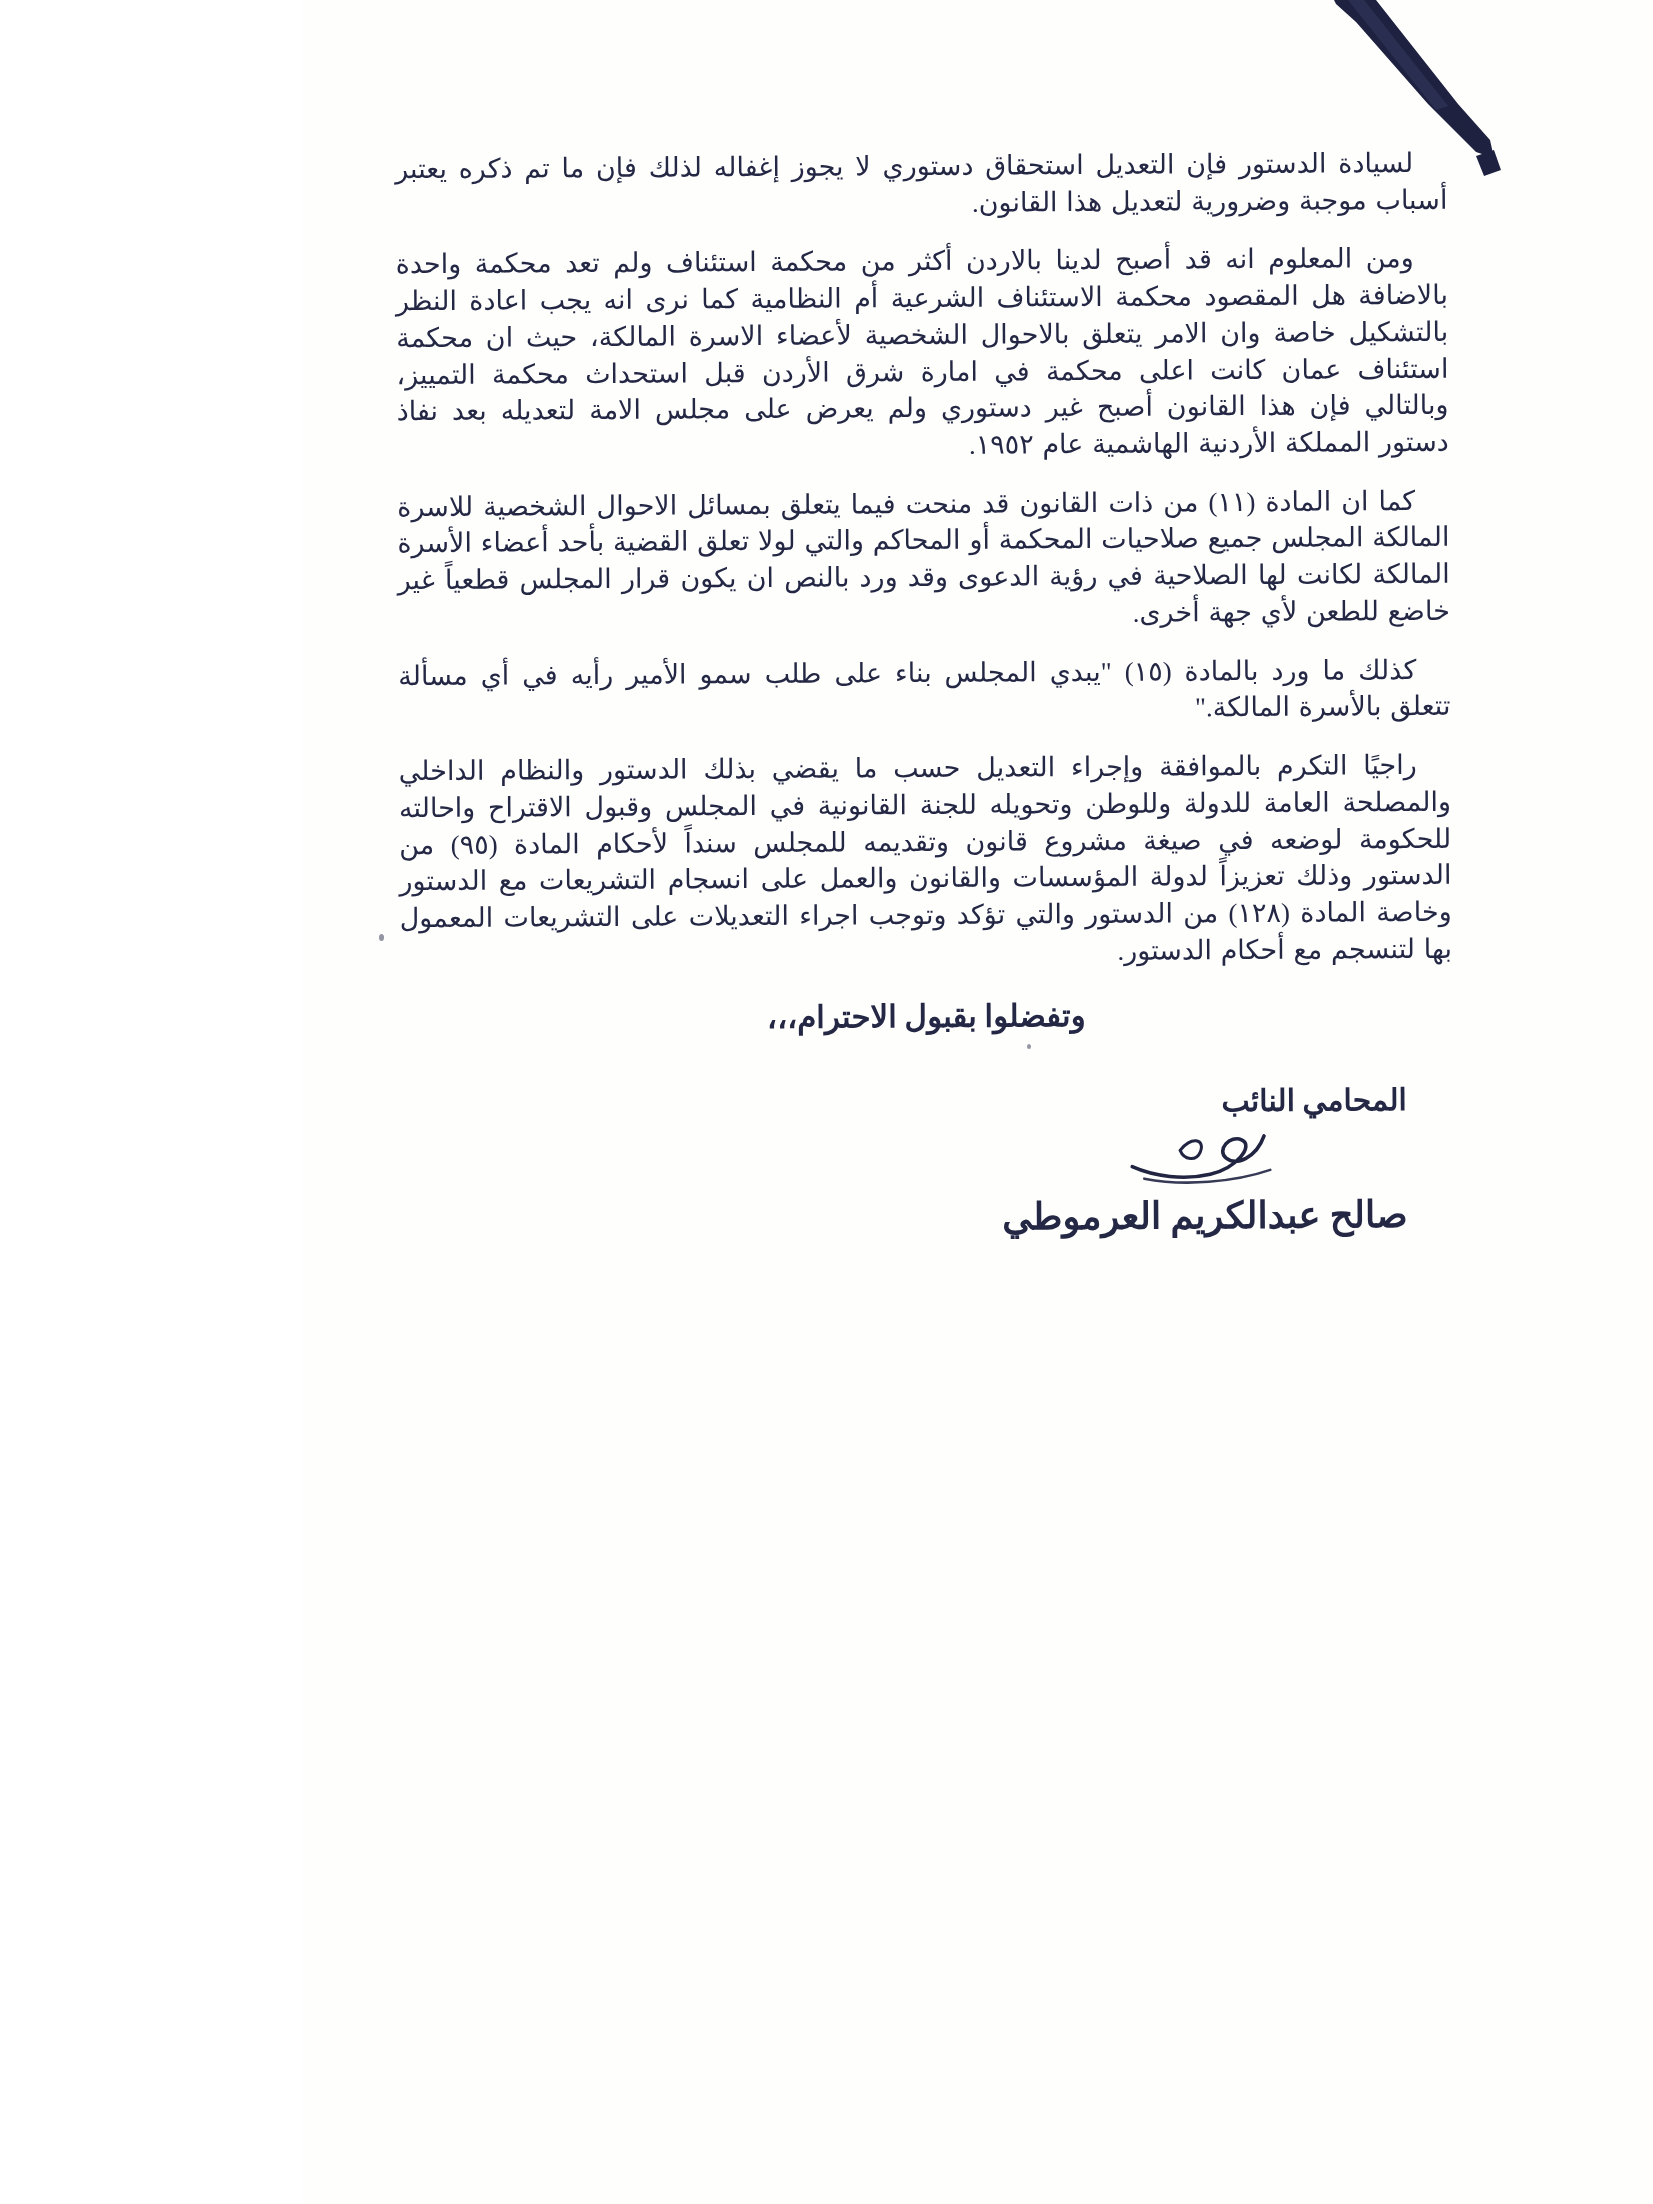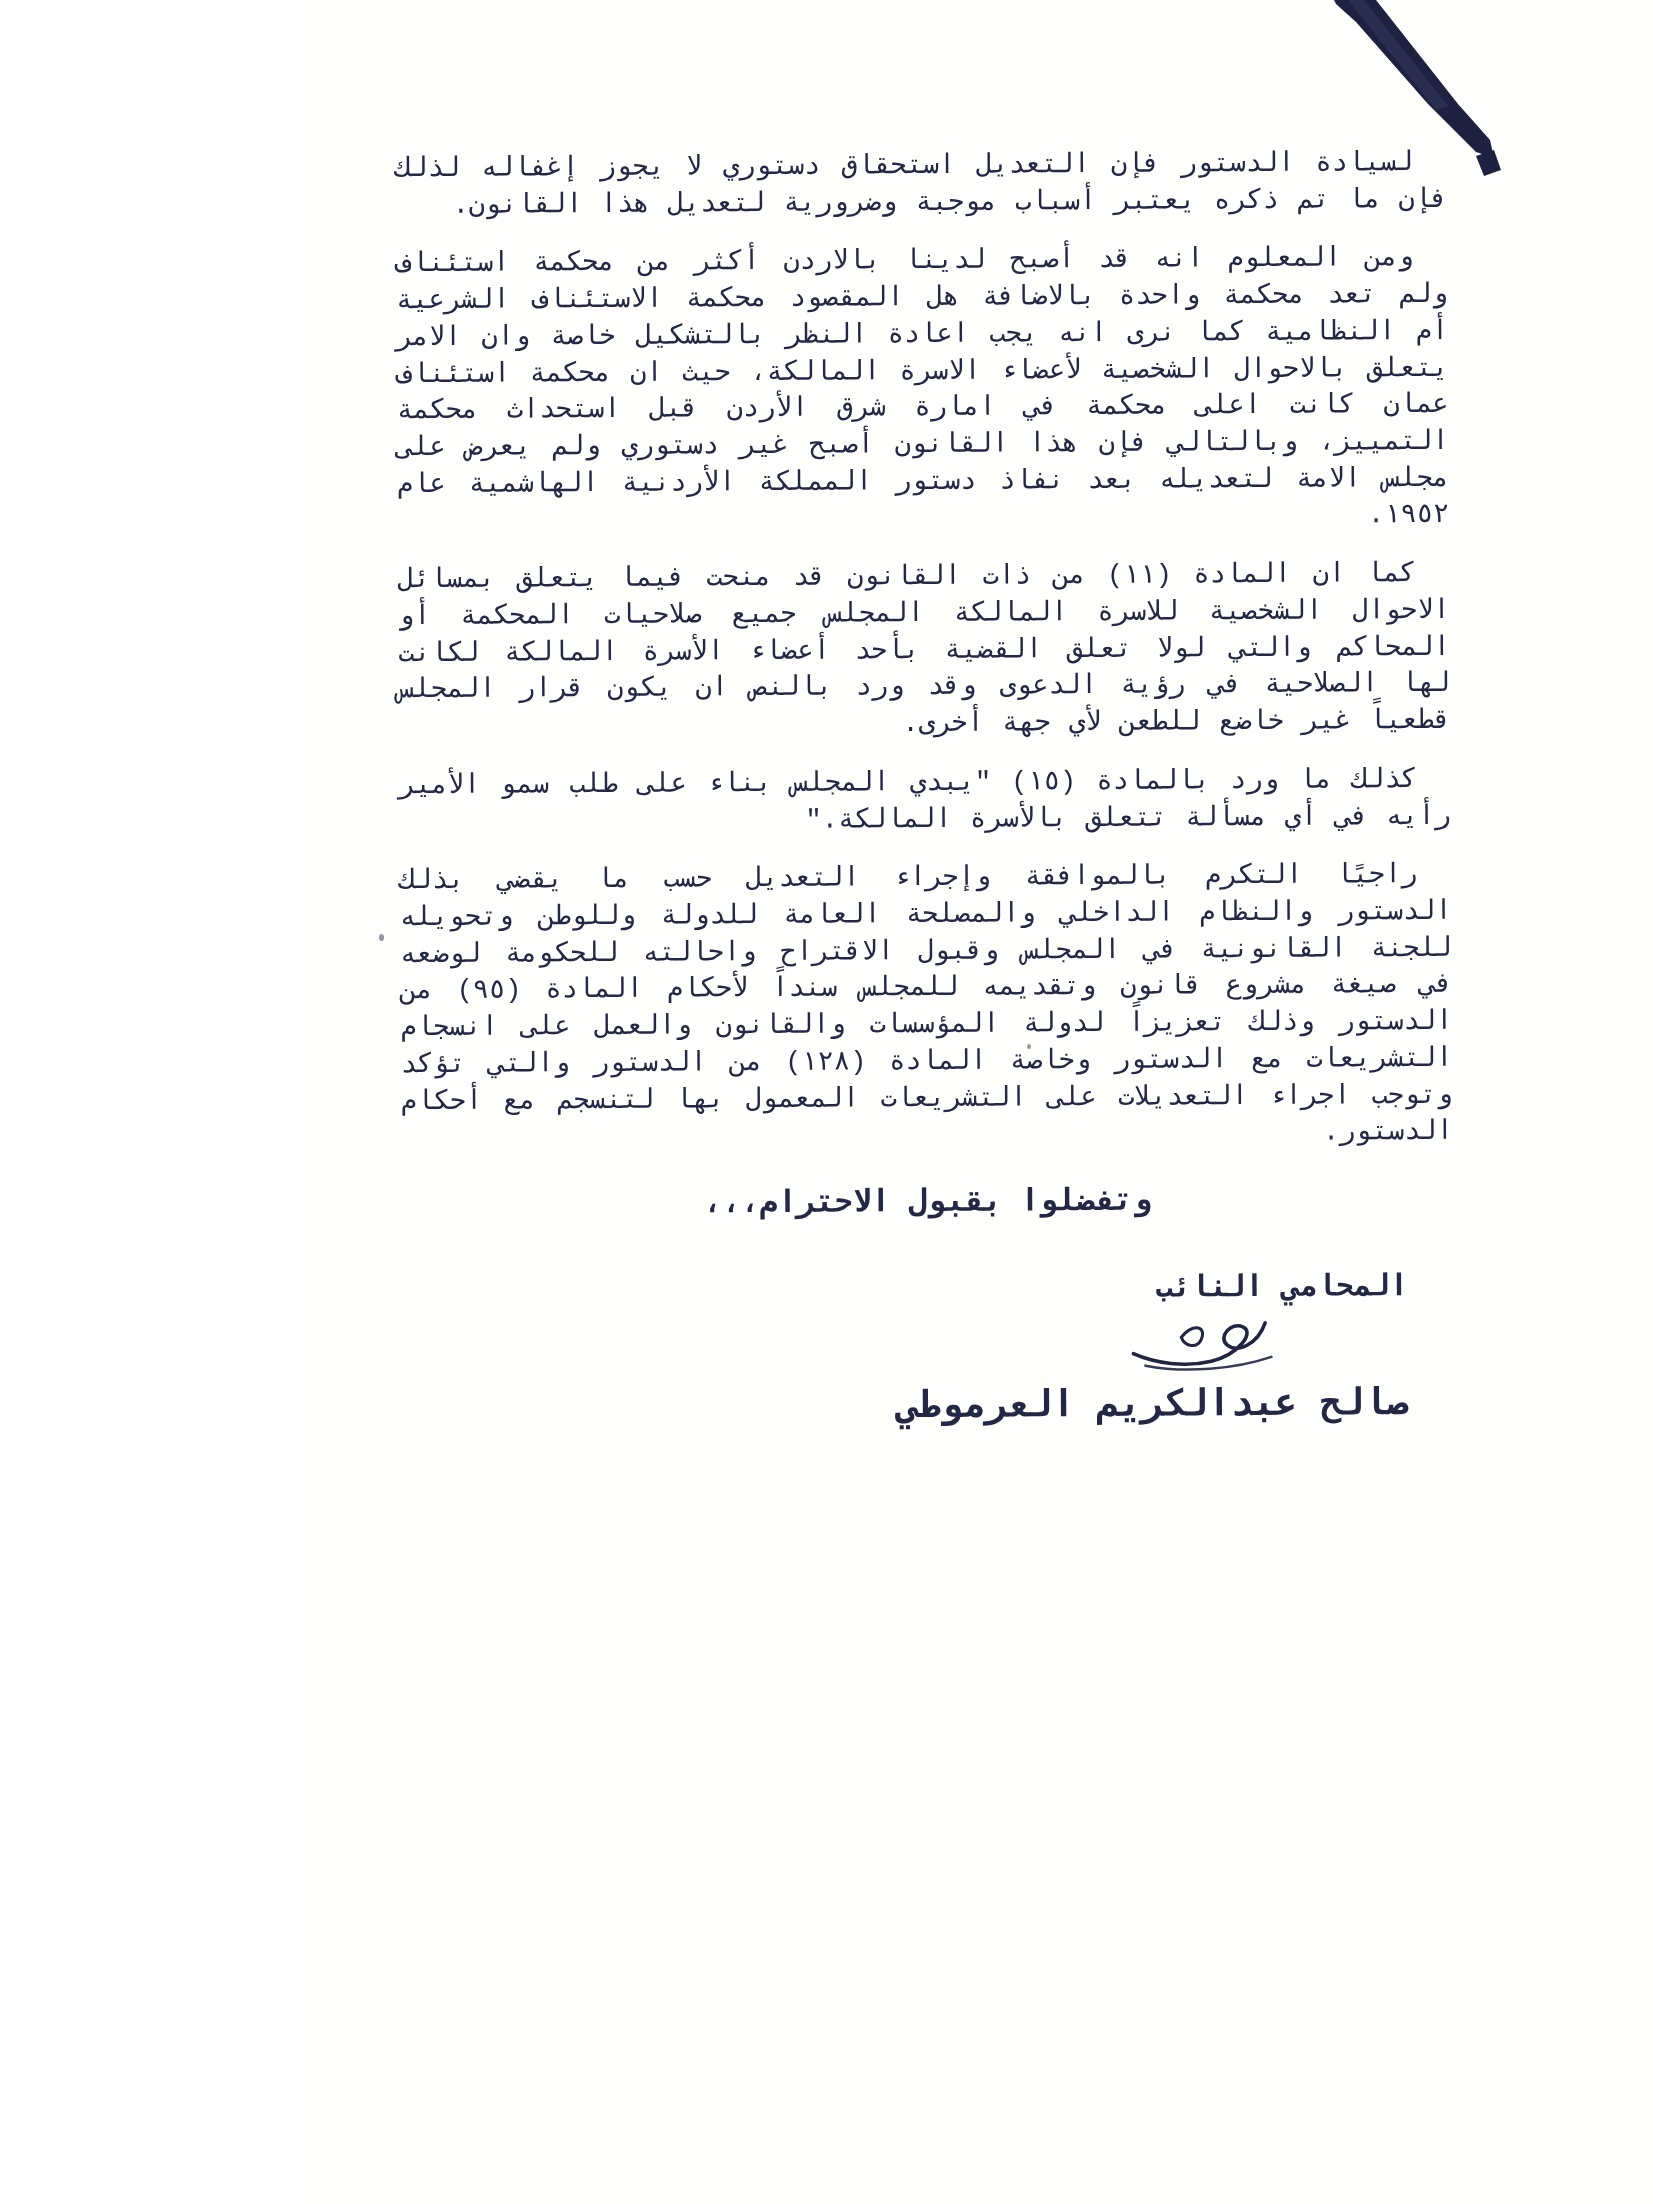--- a/index.html
+++ b/index.html
@@ -6,21 +6,21 @@
     margin: 0;
     padding: 0;
     background: #ffffff;
   }
   .page {
     position: relative;
     width: 1350px;
     height: 2204px;
     background: var(--paper, #fefefd);
     overflow: hidden;
-    font-family: Liberation Mono, monospace;
+    font-family: Liberation Serif, serif;
     color: var(--ink, #242845);
   }
   .corner-mark {
     position: absolute;
     top: 0;
     left: 1005px;
     width: 195px;
     height: 190px;
     pointer-events: none;
   }

